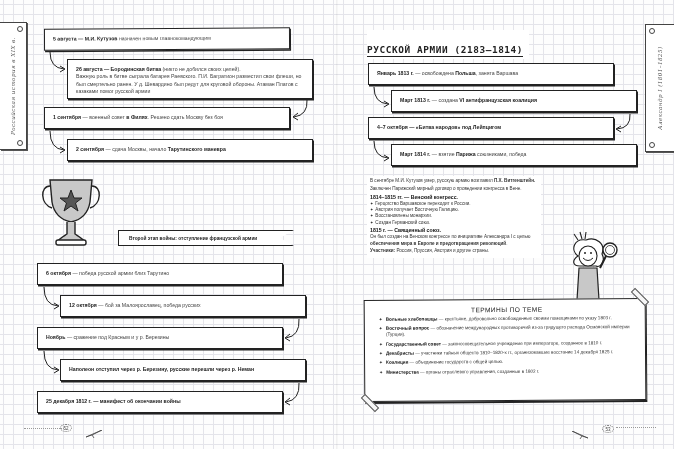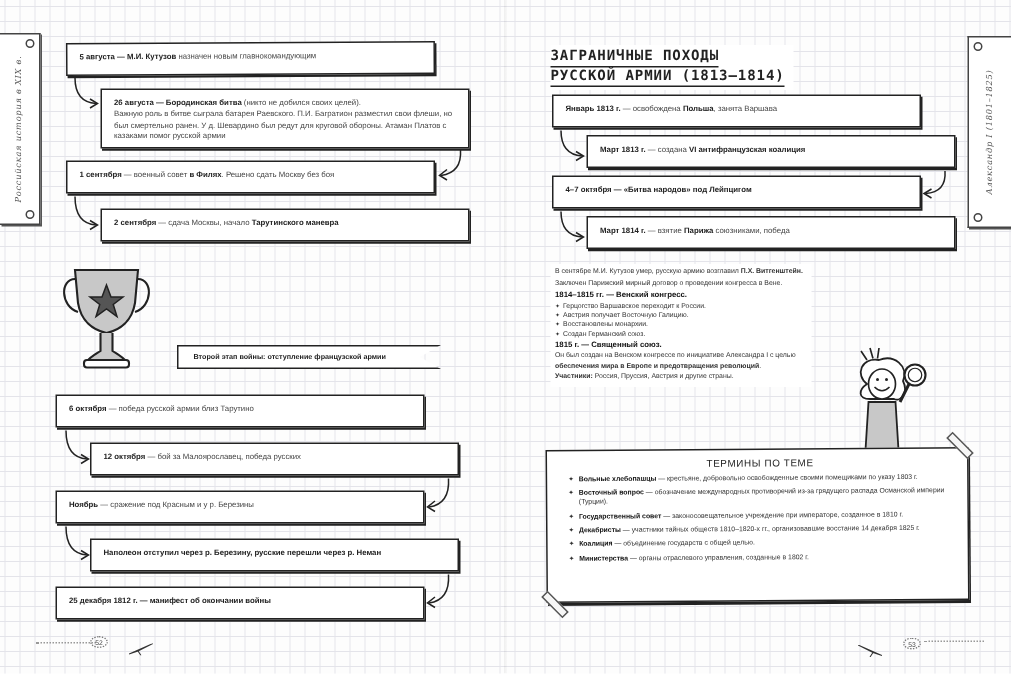--- a/index.html
+++ b/index.html
@@ -203,22 +203,22 @@
 
 <div class="dotline" style="left:24px;top:428px;width:40px;"></div>
 <div class="pagenum" style="left:60px;top:424px;">52</div>
 <div style="position:absolute;left:86px;top:424px;">
   <svg width="16" height="8">
       <path d="M0 7 L16 0 L6 5 Z M6 5 L8 8" fill="#eee" stroke="#333" stroke-width="0.7"></path>
     </svg>
 </div>
 
 <div class="title">
-  <div>ЗАГРАНИЧНЫЕ ПОХОДЫ</div><br>
-  <div>РУССКОЙ АРМИИ (1813–1814)</div>
+  <br>
+  <div>РУССКОЙ АРМИИ (2183–1814)</div>
 </div>
 
 <div class="side-tab" style="left:645px;top:24px;width:29px;height:128px;border-right:none;">
   <div class="dot" style="left:3px;top:3px;"></div>
   <div class="vtext">Александр I (1801–1825)</div>
   <div class="dot" style="left:3px;bottom:3px;"></div>
 </div>
 
 <div class="box" style="left:368px;top:63px;width:246px;height:22px;">
   <span><b>Январь 1813 г.</b><span class="norm"> — освобождена </span><b>Польша</b><span class="norm">, занята Варшава</span></span>

